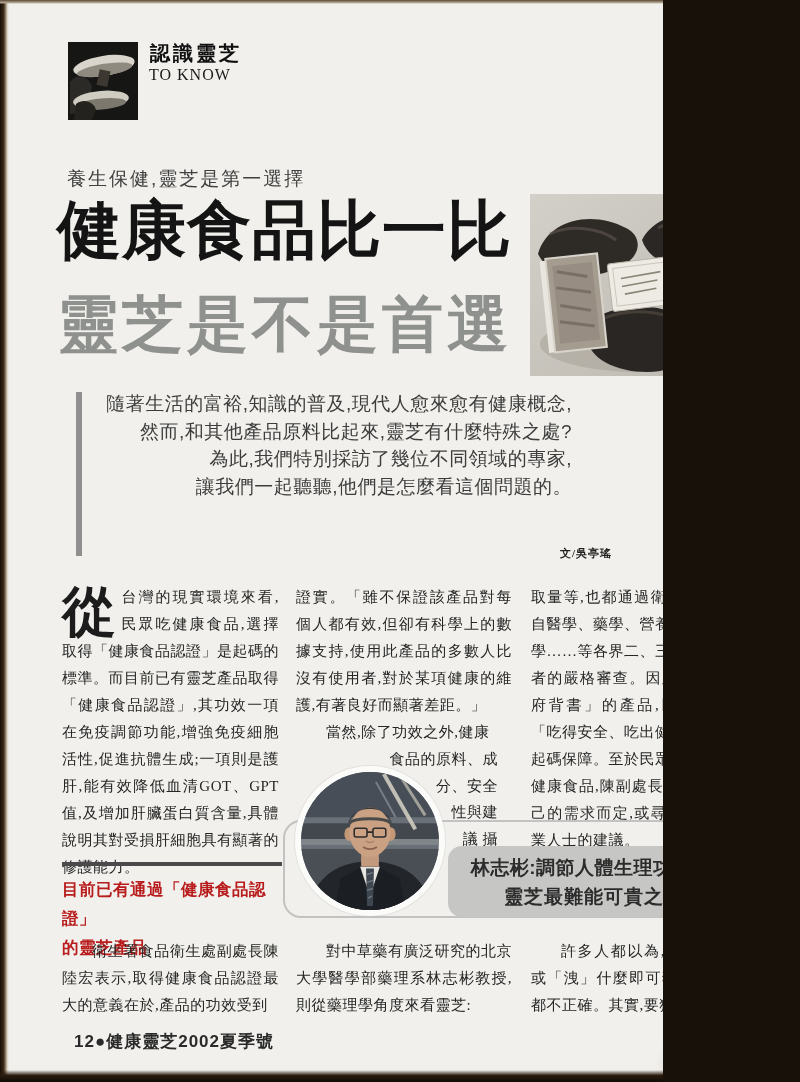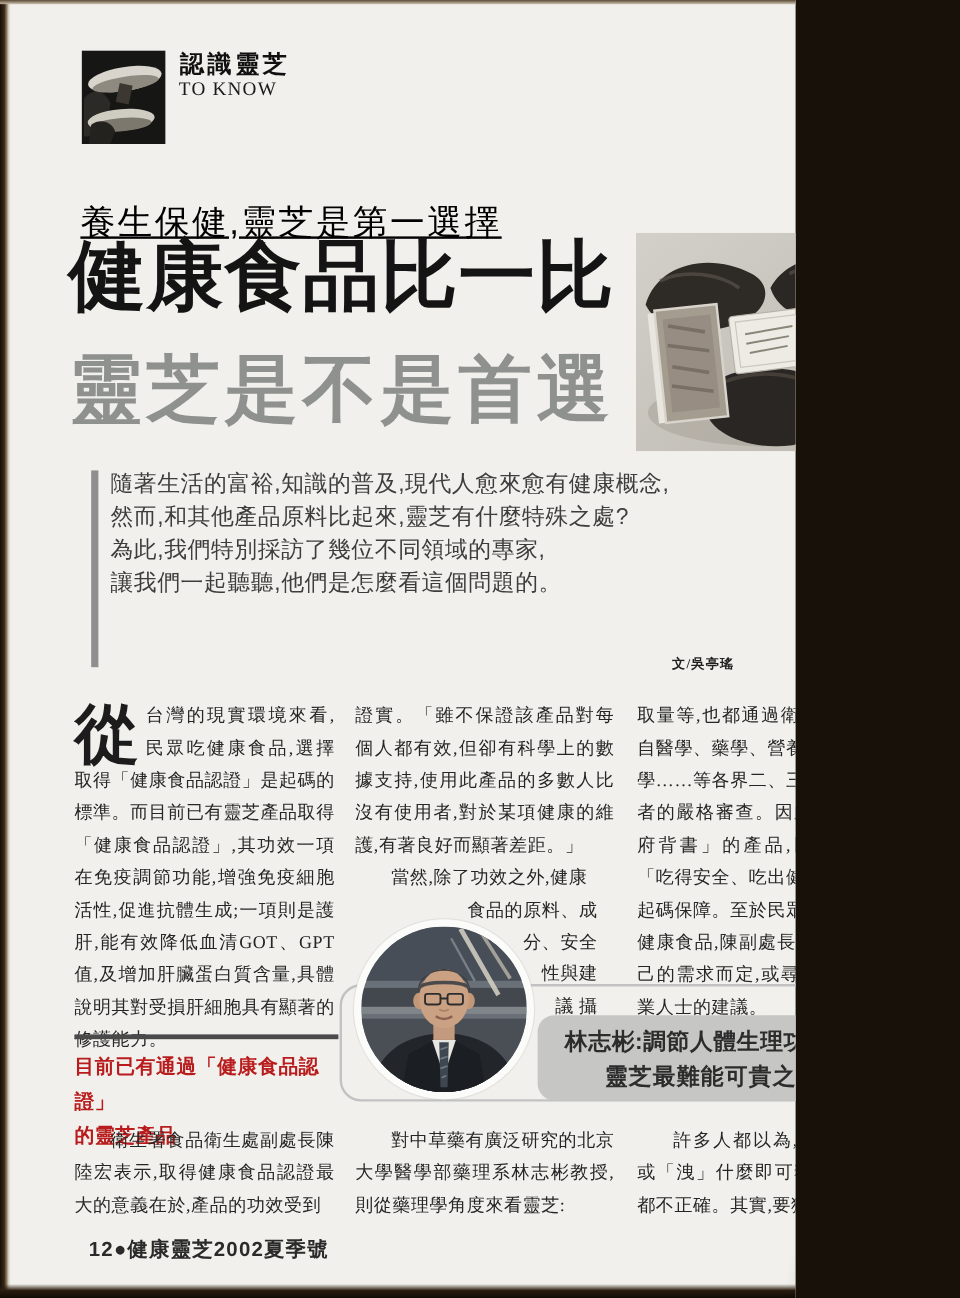--- a/index.html
+++ b/index.html
@@ -22,33 +22,33 @@
     background:linear-gradient(90deg,rgba(170,162,148,0),rgba(170,162,148,.28));}
 
   
   .tag-photo{left:68px;top:42px;width:70px;height:78px;}
   .tag-title{left:150px;top:40px;font-family:"Liberation Sans","DejaVu Sans",sans-serif;
     font-weight:900;font-size:20px;letter-spacing:3px;color:#101010;}
   .tag-sub{left:149px;top:66px;font-size:16px;letter-spacing:1px;color:#1a1a1a;}
 
   
   .kicker{left:67px;top:166px;font-family:"Liberation Sans","DejaVu Sans",sans-serif;
-    font-weight:500;font-size:29px;letter-spacing:2px;color:#000000;text-decoration:underline;}
+    font-weight:500;font-size:19px;letter-spacing:2px;color:#404040;}
   .headline{left:57px;top:198px;font-family:"Liberation Sans","DejaVu Sans",sans-serif;
     font-weight:900;font-size:64px;line-height:1;letter-spacing:1px;color:#141414;}
   .subheadline{left:57px;top:294px;font-family:"Liberation Sans","DejaVu Sans",sans-serif;
     font-weight:900;font-size:61px;line-height:1;letter-spacing:4px;color:#8f918e;}
 
   .products-photo{left:530px;top:194px;width:228px;height:182px;}
 
   
   .intro-bar{left:76px;top:392px;width:6px;height:164px;background:#8f8f8f;}
   .intro{left:92px;top:390px;width:480px;font-family:"Liberation Sans","DejaVu Sans",sans-serif;
     font-weight:500;font-size:19px;line-height:27.5px;letter-spacing:.5px;color:#3d3d3d;}
-  .intro-line{white-space:nowrap;}
+  .intro-line{white-space:nowrap;text-align:right;}
   .byline{left:560px;top:546px;width:180px;text-align:left;font-weight:700;
     font-size:11px;letter-spacing:1px;color:#1f1f1f;}
 
   
   .bodytxt{font-size:15px;line-height:27px;letter-spacing:.5px;text-align:justify;color:#262626;}
   .c1{left:62px;width:217px;}
   .c2{left:296px;width:216px;}
   .c3{left:531px;width:217px;}
   .indent{text-indent:2em;}
   .dropcap{float:left;font-size:54px;line-height:50px;font-weight:700;color:#1c1c1c;

